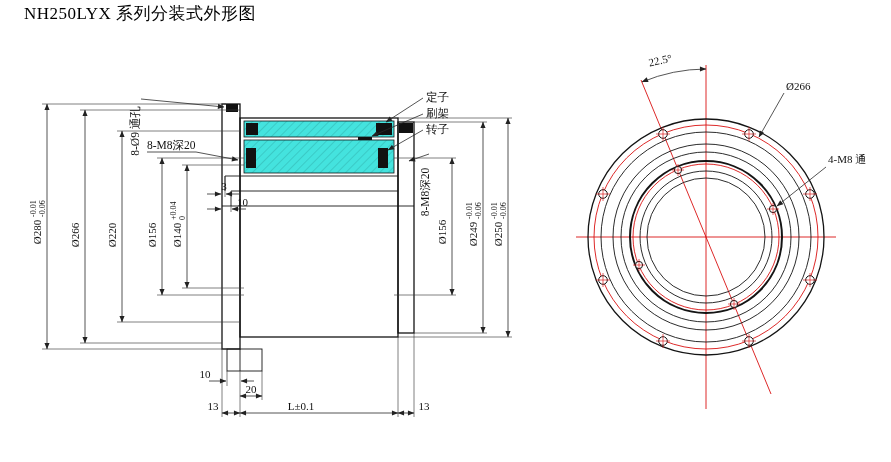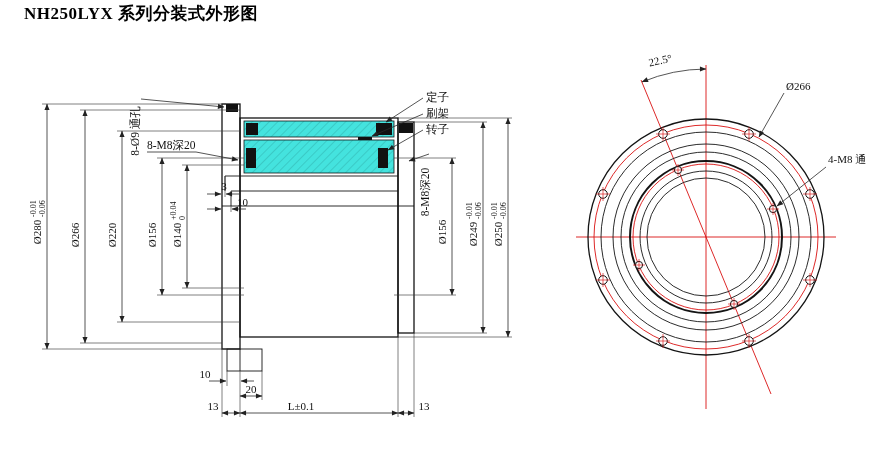--- a/index.html
+++ b/index.html
@@ -1,18 +1,18 @@
 <!DOCTYPE html>
 <html><head>
 <meta charset="utf-8">
 <style>
   html,body{margin:0;padding:0;background:#ffffff;}
   .canvas{position:relative;width:891px;height:462px;background:#fff;overflow:hidden;
           font-family:"Liberation Serif","DejaVu Serif",serif;}
-  h1.title{position:absolute;left:24px;top:2px;margin:0;font-size:17px;font-weight:bold;
+  h1.title{position:absolute;left:24px;top:2px;margin:0;font-size:17px;font-weight:normal;
            color:#000;letter-spacing:.5px;font-family:"Liberation Serif","DejaVu Serif",serif;}
   svg{position:absolute;left:0;top:0;}
   .dt{font-size:11px;fill:#111;font-family:"Liberation Serif","DejaVu Serif",serif;}
   .tol{font-size:8px;}
   .callout{font-size:11.5px;fill:#111;font-family:"Liberation Serif","DejaVu Serif",serif;}
   .pl{stroke:#141414;stroke-width:1.3;fill:none;}
   .pl2{stroke:#141414;stroke-width:.9;fill:none;}
   .blk{fill:#111;stroke:none;}
   .cyan{fill:#44e3de;stroke:#141414;stroke-width:.8;}
   .hatchfill{fill:url(#hatch);stroke:none;opacity:.55;}

